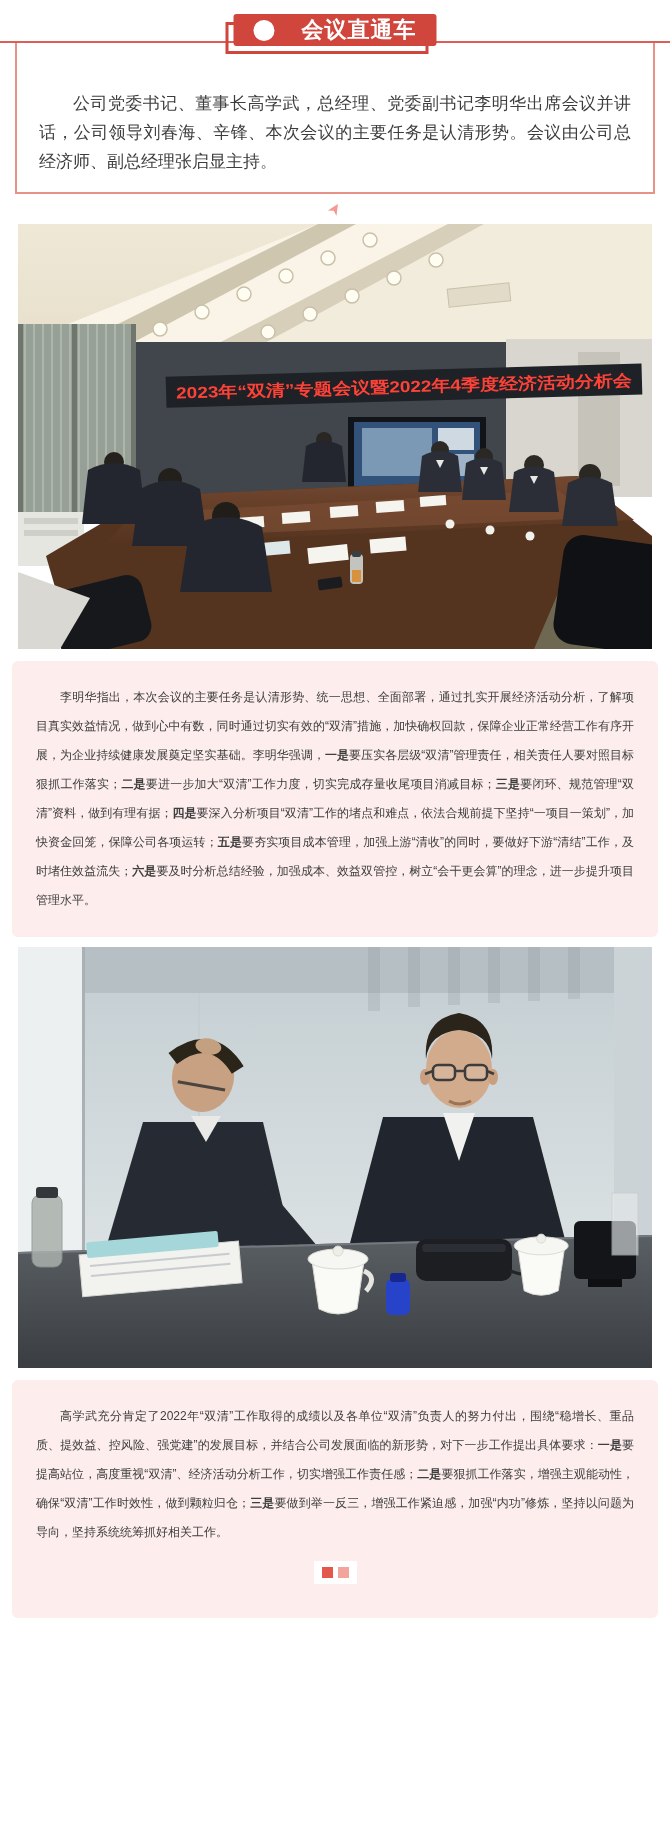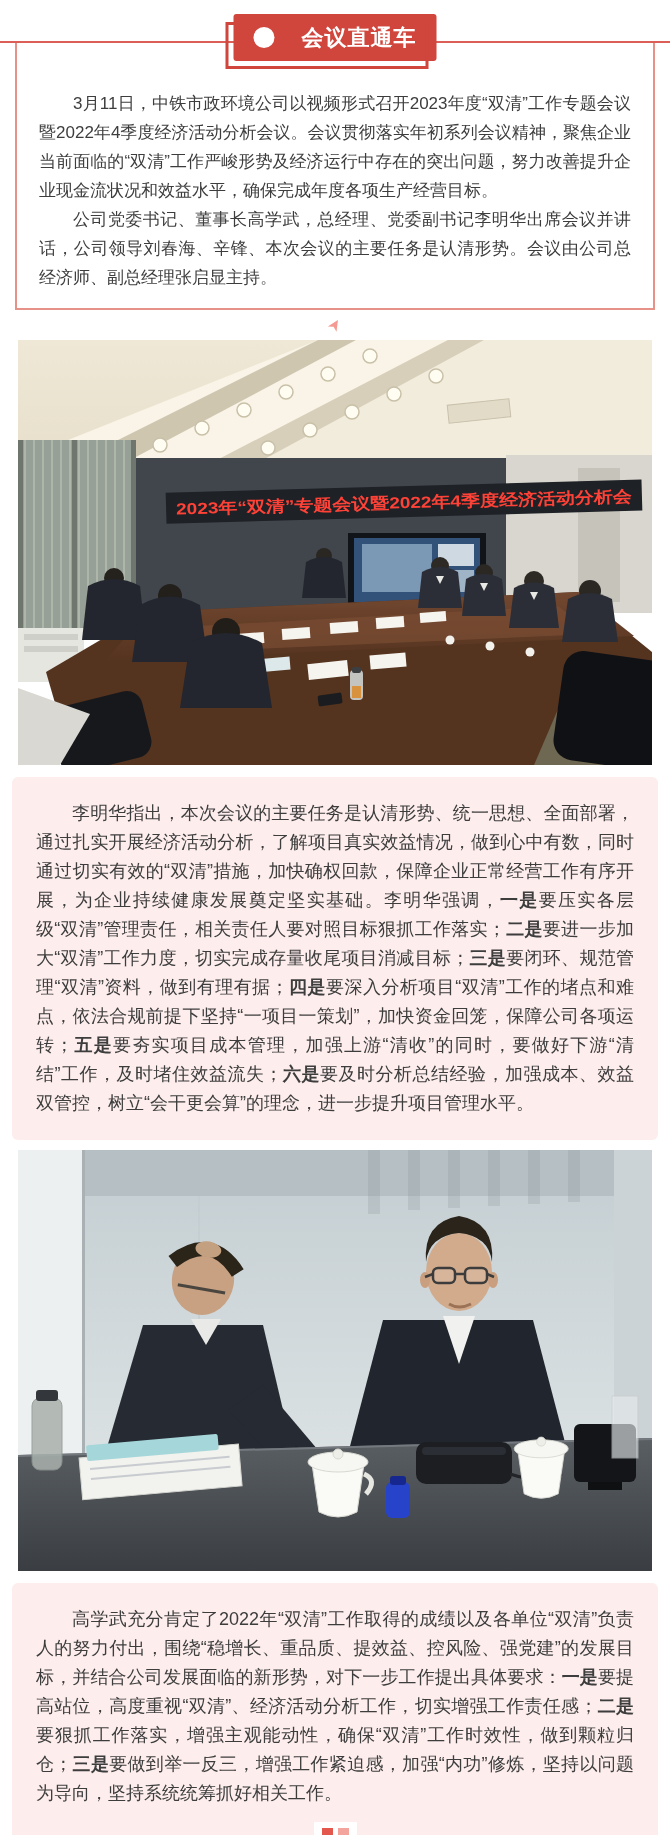--- a/index.html
+++ b/index.html
@@ -9,21 +9,21 @@
     background:#ffffff;
     font-family:"Liberation Sans","DejaVu Sans",sans-serif;
     color:#3d3d3d;
     overflow:hidden;
   }
   
   .header{position:relative;height:43px;z-index:5;}
   .hline{position:absolute;top:41px;left:0;right:0;height:2px;background:#dc5f57;}
   .badge{
     position:absolute;left:50%;top:14px;transform:translateX(-50%);
-    background:#d0453c;height:47px;min-width:110px;
+    background:#d0453c;height:32px;min-width:110px;
     display:flex;align-items:center;justify-content:flex-start;gap:27px;
     padding:0 20px;border-radius:3px;
   }
   .badge::after{
     content:"";position:absolute;inset:0;
     border:3px solid #d0453c;transform:translate(-8px,8px);
     z-index:-1;
   }
   .badge-dot{width:21px;height:21px;border-radius:50%;background:#ffffff;flex:0 0 auto;}
   .badge-text{color:#ffffff;font-size:22px;font-weight:bold;letter-spacing:1px;white-space:nowrap;}
@@ -40,21 +40,21 @@
   .arrow{color:#f59a92;font-size:16px;display:inline-block;transform:rotate(-58deg);line-height:1;}
   
   .photo{margin:0 18px;padding:0;display:block;}
   .photo svg{display:block;}
   
   .box-pink{
     margin:12px 12px 10px 12px;
     background:#fdeded;border-radius:6px;
     padding:22px 24px;
   }
-  .box-pink p{margin:0;text-indent:2em;font-size:18px;line-height:29px;text-align:justify;}
+  .box-pink p{margin:0;text-indent:2em;font-size:12px;line-height:29px;text-align:justify;}
   .box-pink b{font-weight:bold;}
   
   .divider{display:flex;justify-content:center;margin:14px 0 12px 0;}
   .divider .chip{background:#ffffff;padding:6px 8px;display:flex;gap:5px;}
   .sq{width:11px;height:11px;display:block;}
   .sq.d{background:#e4574d;}
   .sq.l{background:#f2a49d;}
 </style>
 </head>
 <body>
@@ -63,21 +63,20 @@
 
   <header class="header">
     <div class="hline"></div>
     <div class="badge">
       <span class="badge-dot"></span>
       <span class="badge-text">会议直通车</span>
     </div>
   </header>
 
   <section class="box-bordered">
-    <p>3月11日，中铁市政环境公司以视频形式召开2023年度“双清”工作专题会议暨2022年4季度经济活动分析会议。会议贯彻落实年初系列会议精神，聚焦企业当前面临的“双清”工作严峻形势及经济运行中存在的突出问题，努力改善提升企业现金流状况和效益水平，确保完成年度各项生产经营目标。</p>
     <p>公司党委书记、董事长高学武，总经理、党委副书记李明华出席会议并讲话，公司领导刘春海、辛锋、本次会议的主要任务是认清形势。会议由公司总经济师、副总经理张启显主持。</p>
   </section>
 
   <div class="arrow-row">
     <span class="arrow">➤</span>
   </div>
 
   <figure class="photo">
     <svg viewBox="0 0 634 425" width="634" height="425" xmlns="http://www.w3.org/2000/svg">
       <defs>

